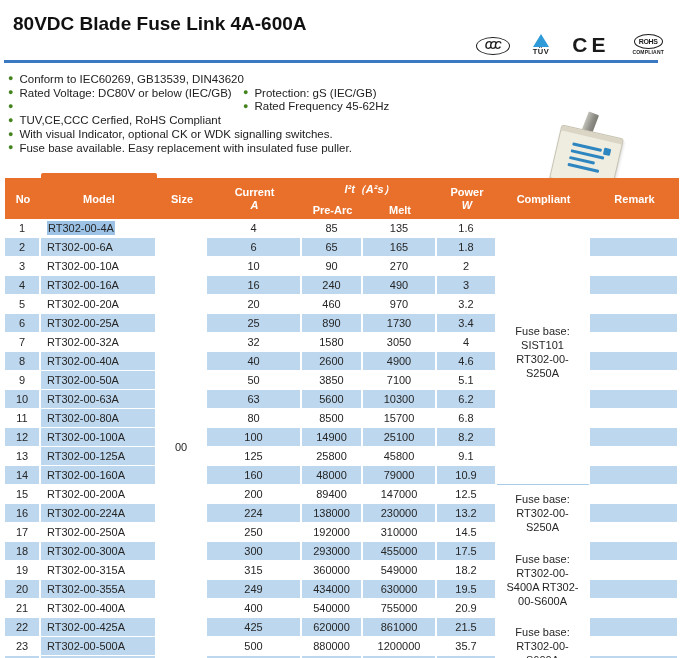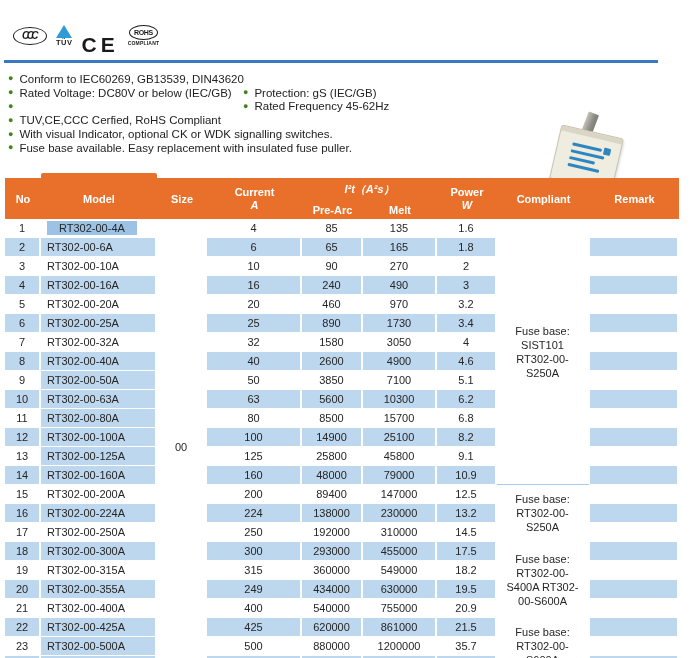--- a/index.html
+++ b/index.html
@@ -3,21 +3,21 @@
 <meta charset="utf-8">
 <style>
   html,body{margin:0;padding:0;}
   body{
     width:690px;height:658px;background:#ffffff;position:relative;overflow:hidden;
     font-family:"Liberation Sans",sans-serif;color:#1a1a1a;
   }
   
   .topbar{display:flex;justify-content:space-between;align-items:flex-start;padding:13px 14px 0 13px;}
   h1{margin:0;font-size:19px;font-weight:bold;color:#111;letter-spacing:0;}
-  .certs{display:flex;gap:9px;align-items:center;margin-top:3px;margin-right:12px;}
+  .certs{display:flex;gap:23px;align-items:flex-end;margin-top:3px;margin-right:12px;}
   .cert{display:inline-flex;flex-direction:column;align-items:center;line-height:1;}
   .ccc-oval{border:1.6px solid #1b1b1b;border-radius:50%;width:30px;height:16px;display:flex;align-items:center;justify-content:center;font-size:10px;font-weight:bold;font-style:italic;letter-spacing:-2.5px;padding-right:2px;}
   .tuv-tri{width:0;height:0;border-left:8px solid transparent;border-right:8px solid transparent;border-bottom:13px solid #2E9AD8;}
   .tuv-label{font-size:7.5px;font-weight:bold;margin-top:1px;letter-spacing:.5px;}
   .ce-text{font-size:21px;font-weight:bold;letter-spacing:4px;margin-top:18px;}
   .rohs-oval{border:1.4px solid #1b1b1b;border-radius:50%;width:27px;height:13px;display:flex;align-items:center;justify-content:center;font-size:7px;font-weight:bold;letter-spacing:-.3px;}
   .rohs-label{font-size:5px;font-weight:bold;margin-top:1px;letter-spacing:.2px;}
   .rule{margin:5px 0 0 4px;width:654px;height:3px;background:#3A79C2;}
   
   .content{position:relative;padding:9px 0 0 8px;height:97px;}
@@ -43,28 +43,29 @@
   table{width:674px;table-layout:fixed;border-collapse:separate;border-spacing:0;position:relative;}
   th{background:#E8702B;color:#fff;font-weight:bold;font-size:11px;padding:0;border:none;vertical-align:middle;text-align:center;}
   thead tr:first-child th{height:22px;}
   thead tr:last-child th{height:19px;}
   td{height:19px;padding:0;font-size:11px;color:#262626;text-align:center;vertical-align:middle;border-right:2px solid #fff;border-bottom:1px solid #fff;box-sizing:border-box;background:#fff;}
   td.b{background:#BDD7EE;}
   td.c-model{text-align:left;padding-left:6px;}
   td.c-size{font-size:11px;}
   td.c-mount{font-size:11px;line-height:14px;white-space:pre-line;background:#fff;}
   td.mdiv{border-bottom:1px solid #A9CBEA;}
-  .hl{background:#9CC3E6;padding:1px 12px;}
+  .hl{background:#9CC3E6;padding:1px 1px;}
   .it{font-style:italic;}
   .hdr2{display:block;line-height:13px;}
 </style>
 </head>
 <body>
 
 <div class="topbar">
+  <h1>80VDC Blade Fuse Link 4A-600A</h1>
   <div class="certs">
     <span class="cert">
       <span class="ccc-oval">CCC</span>
     </span>
     <span class="cert">
       <span class="tuv-tri"></span>
       <span class="tuv-label">TÜV</span>
     </span>
     <span class="cert">
       <span class="ce-text">CE</span>

